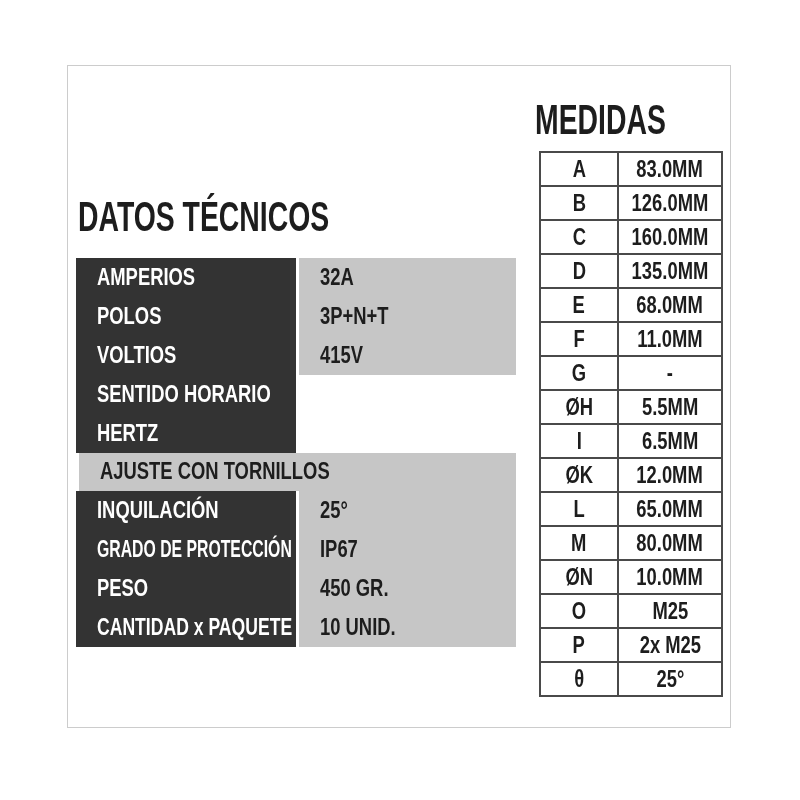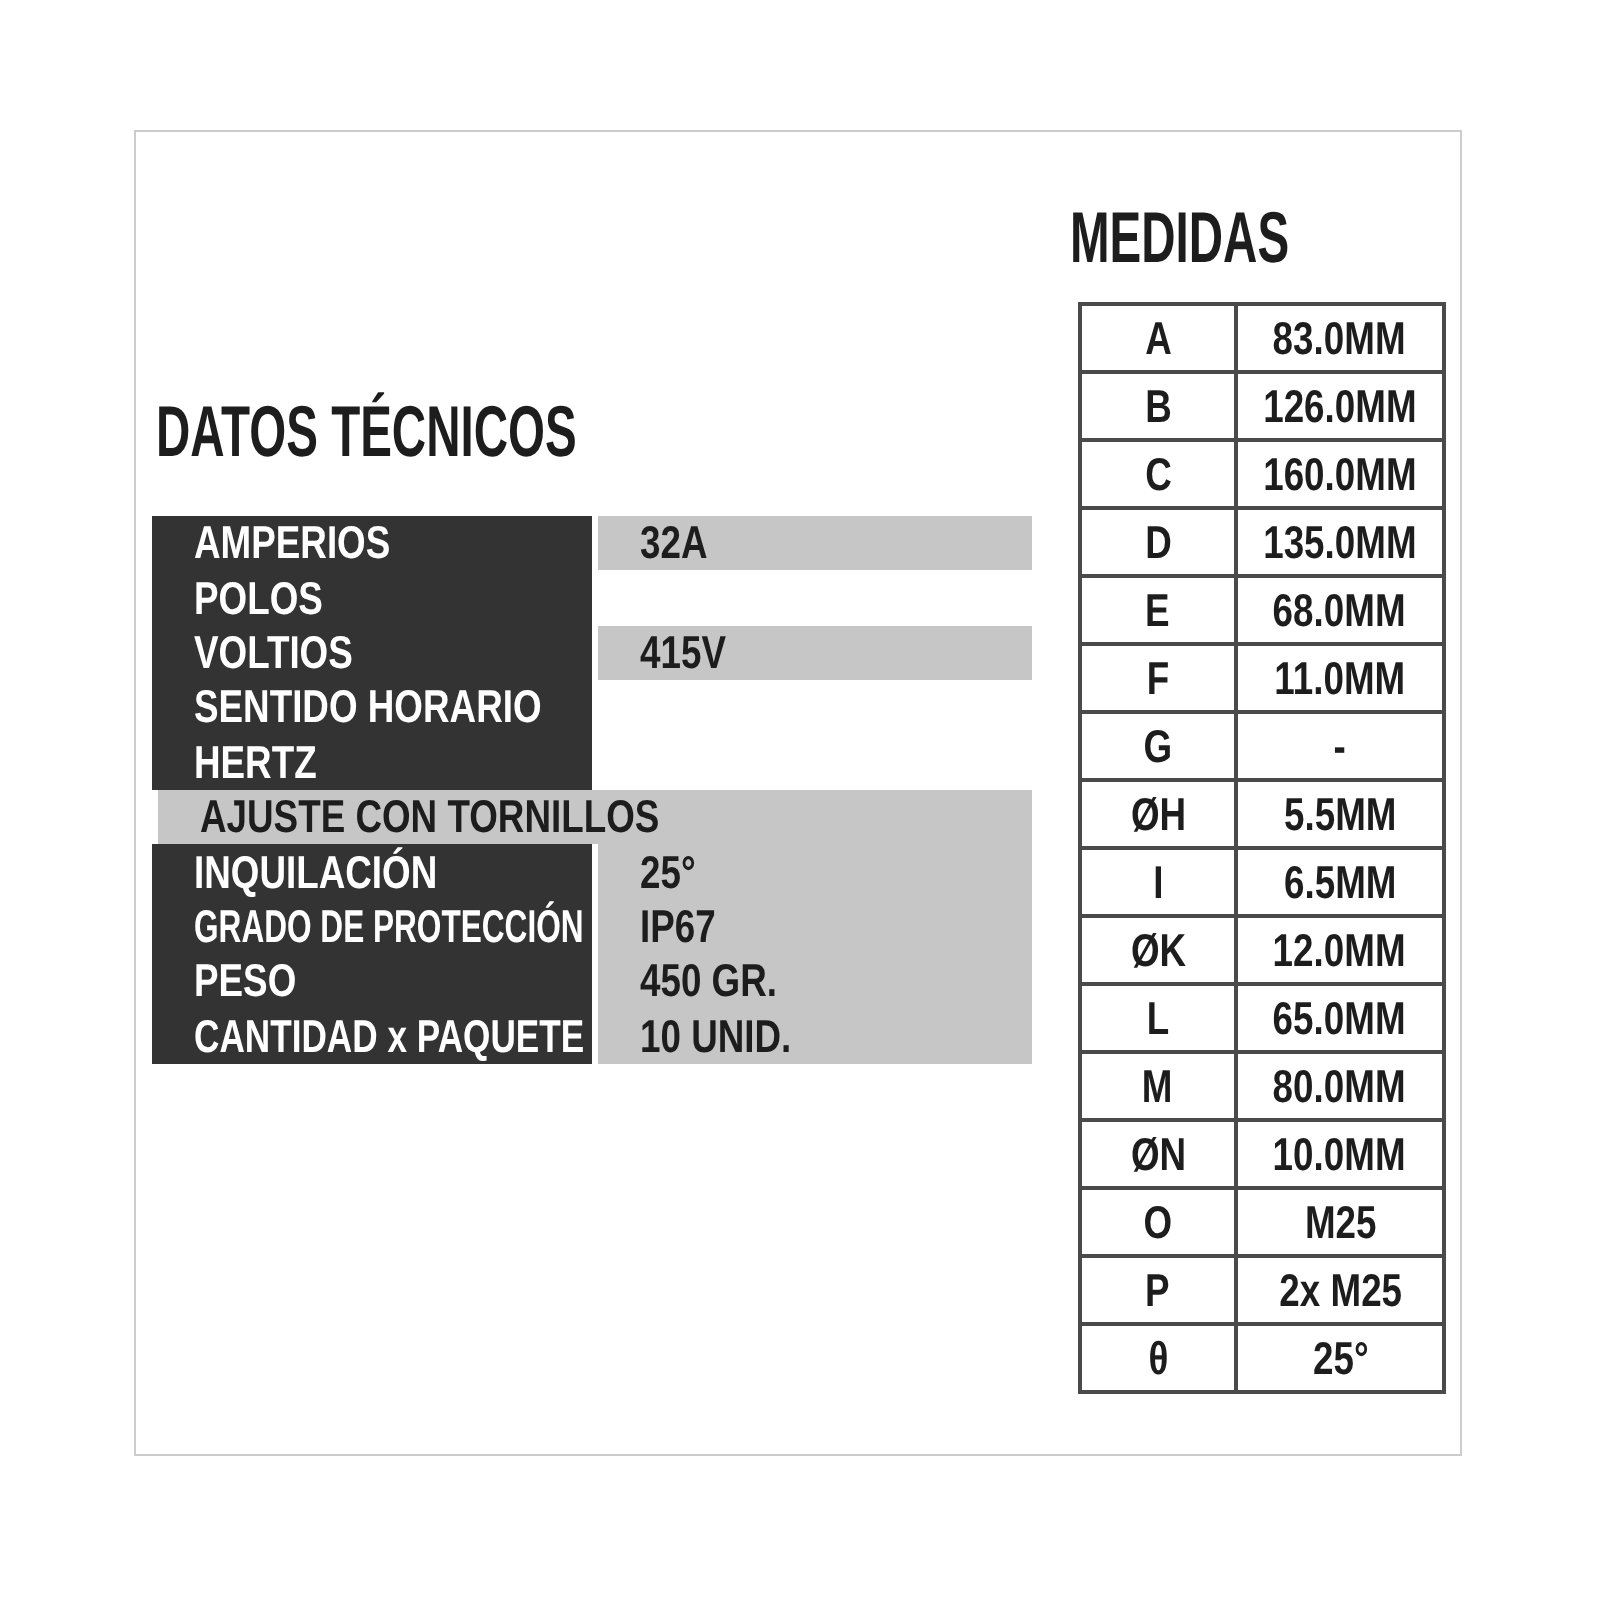--- a/index.html
+++ b/index.html
@@ -24,39 +24,39 @@
 
   .frame {
     position: absolute; left: 67px; top: 65px;
     width: 664px; height: 663px;
     border: 1px solid var(--frame_border);
     background: var(--page_bg);
   }
 
   .title {
     position: absolute;
-    font-size: 36px; line-height: 36px;
+    font-size: 43px; line-height: 36px;
     letter-spacing: 0px;
     color: var(--text_dark);
     white-space: nowrap;
   }
   .datos-title  { left: 78px;  top: 198px; }
   .medidas-title{ left: 535px; top: 101px; }
 
   .fit {
     display: inline-block;
     white-space: nowrap;
     transform-origin: 0 50%;
   }
   .fit.centered { transform-origin: 50% 50%; }
 
   
   .tech-table {
     position: absolute; left: 76px; top: 258px;
-    width: 440px; height: 274px;
+    width: 440px; height: 389px;
     display: flex; flex-direction: column;
     font-size: 23px;
   }
   .tech-row { flex: 1; display: flex; min-height: 0; }
   .tech-label {
     width: 220px;
     background: var(--label_bg);
     color: var(--label_text);
     display: flex; align-items: center;
     padding-left: 21px; padding-right: 4px;
@@ -106,20 +106,23 @@
           <span class="fit" style="transform: scaleX(0.8);">AMPERIOS</span>
         </div>
       <div class="tech-value">
           <span class="fit" style="transform: scaleX(0.8);">32A</span>
         </div>
     </div>
     <div class="tech-row">
       <div class="tech-label">
           <span class="fit" style="transform: scaleX(0.8);">POLOS</span>
         </div>
+      <div class="tech-value">
+          <span class="fit" style="transform: scaleX(0.8);">3P+N+T</span>
+        </div>
     </div>
     <div class="tech-row">
       <div class="tech-label">
           <span class="fit" style="transform: scaleX(0.8);">VOLTIOS</span>
         </div>
       <div class="tech-value">
           <span class="fit" style="transform: scaleX(0.8);">415V</span>
         </div>
     </div>
     <div class="tech-row">

